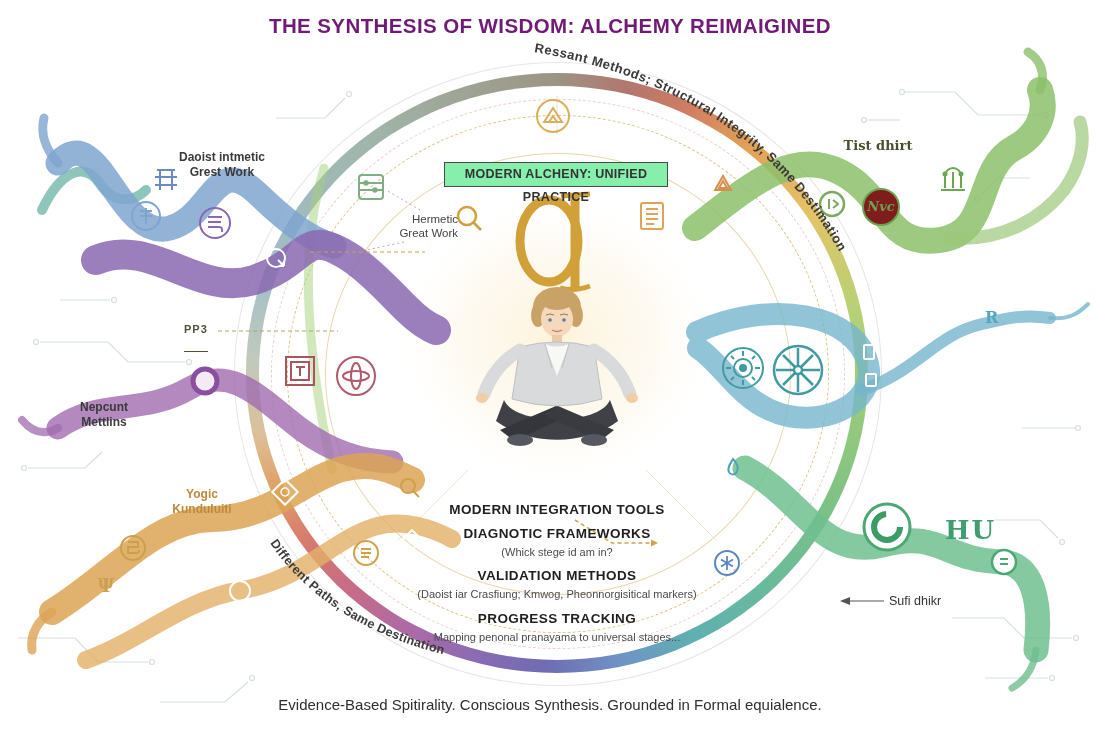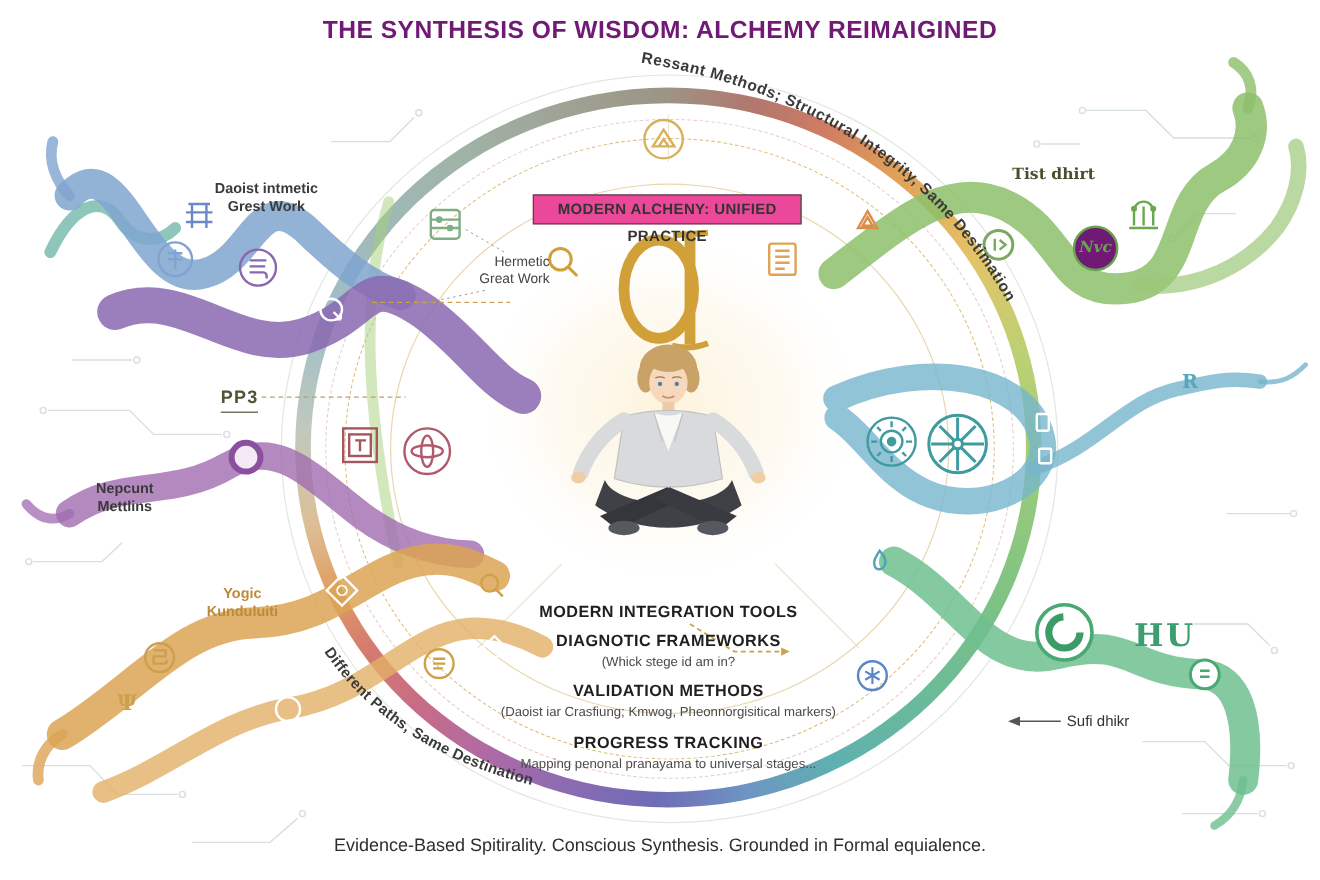--- a/index.html
+++ b/index.html
@@ -17,35 +17,35 @@
   .dashEllipse{border-radius:50%;z-index:3;}
   #d1{left:287px;top:115px;width:540px;height:516px;border:1.5px dashed #d4ac55;opacity:.75;}
   #d2{left:325px;top:153px;width:464px;height:440px;border:1px solid #e3cd96;opacity:.8;}
   #d3{left:271px;top:99px;width:572px;height:548px;border:1px dashed #d89a92;opacity:.5;}
   #d4{left:234px;top:62px;width:646px;height:622px;border:1px solid #cfd6cc;opacity:.6;}
   #art{left:0;top:0;z-index:4;}
   .lbl{z-index:5;color:#333;}
   #title{left:0;right:0;top:14px;text-align:center;font-size:20.5px;font-weight:700;
          letter-spacing:.4px;color:#701a75;}
   #centerBox{left:444px;top:162px;width:222px;height:23px;line-height:23px;text-align:center;
-    border:1.5px solid #4a4a4a;background:#ec4899;font-size:12.5px;font-weight:700;
+    border:1.5px solid #4a4a4a;background:#86efac;font-size:12.5px;font-weight:700;
     letter-spacing:.3px;color:#333;}
   .small2{font-size:11.5px;line-height:1.2;text-align:center;color:#444;}
   #hermetic{left:398px;top:213px;width:60px;text-align:right;}
   .sideLbl{font-size:12px;font-weight:600;line-height:1.25;text-align:center;color:#3a3a3a;}
   #daoistLbl{left:162px;top:150px;width:120px;}
   #neigongLbl{left:64px;top:389px;width:80px;margin-top:11px;}
   #yogicLbl{left:157px;top:487px;width:90px;color:#bd8a3c;}
-  #pp3Lbl{left:184px;top:323px;font-size:15px;font-weight:700;letter-spacing:1px;color:#4c5537;
-          border-bottom:1px solid #4c5537;padding-bottom:3px;}
+  #pp3Lbl{left:184px;top:323px;font-size:11px;font-weight:700;letter-spacing:1px;color:#4c5537;
+          border-bottom:1px solid #4c5537;padding-bottom:16px;}
   #tistLbl{left:838px;top:138px;width:80px;text-align:center;font-family:"DejaVu Serif",serif;
            font-size:13px;font-weight:700;color:#46502f;}
   #nvcNode{left:862px;top:188px;width:34px;height:34px;border:2.5px solid #69a351;border-radius:50%;
-    background:#701a75;text-align:center;line-height:33px;font-family:"DejaVu Serif",serif;
-    font-style:italic;font-weight:700;font-size:13px;color:#69a351;margin-left:32px;}
+    background:#7f1d1d;text-align:center;line-height:33px;font-family:"DejaVu Serif",serif;
+    font-style:italic;font-weight:700;font-size:13px;color:#69a351;}
   #rLbl{left:985px;top:308px;font-family:"DejaVu Serif",serif;font-size:16px;font-weight:700;color:#54a8ba;}
   #huLbl{left:945px;top:515px;font-family:"DejaVu Serif",serif;font-size:26px;font-weight:600;
          letter-spacing:2px;color:#3f9e70;}
   #sufiLbl{left:889px;top:594px;font-size:12.5px;color:#333;}
   #integration{left:307px;top:502px;width:500px;text-align:center;}
   #integration .h{font-size:13.5px;font-weight:800;letter-spacing:.4px;color:#1f1f1f;margin:0 0 4px 0;}
   #integration .sec{margin-top:9px;}
   #integration .sub{font-size:11px;color:#4a4a4a;line-height:1.3;margin:0;}
   #caption{left:0;right:0;top:696px;text-align:center;font-size:15px;color:#2e2e2e;}
 </style>

